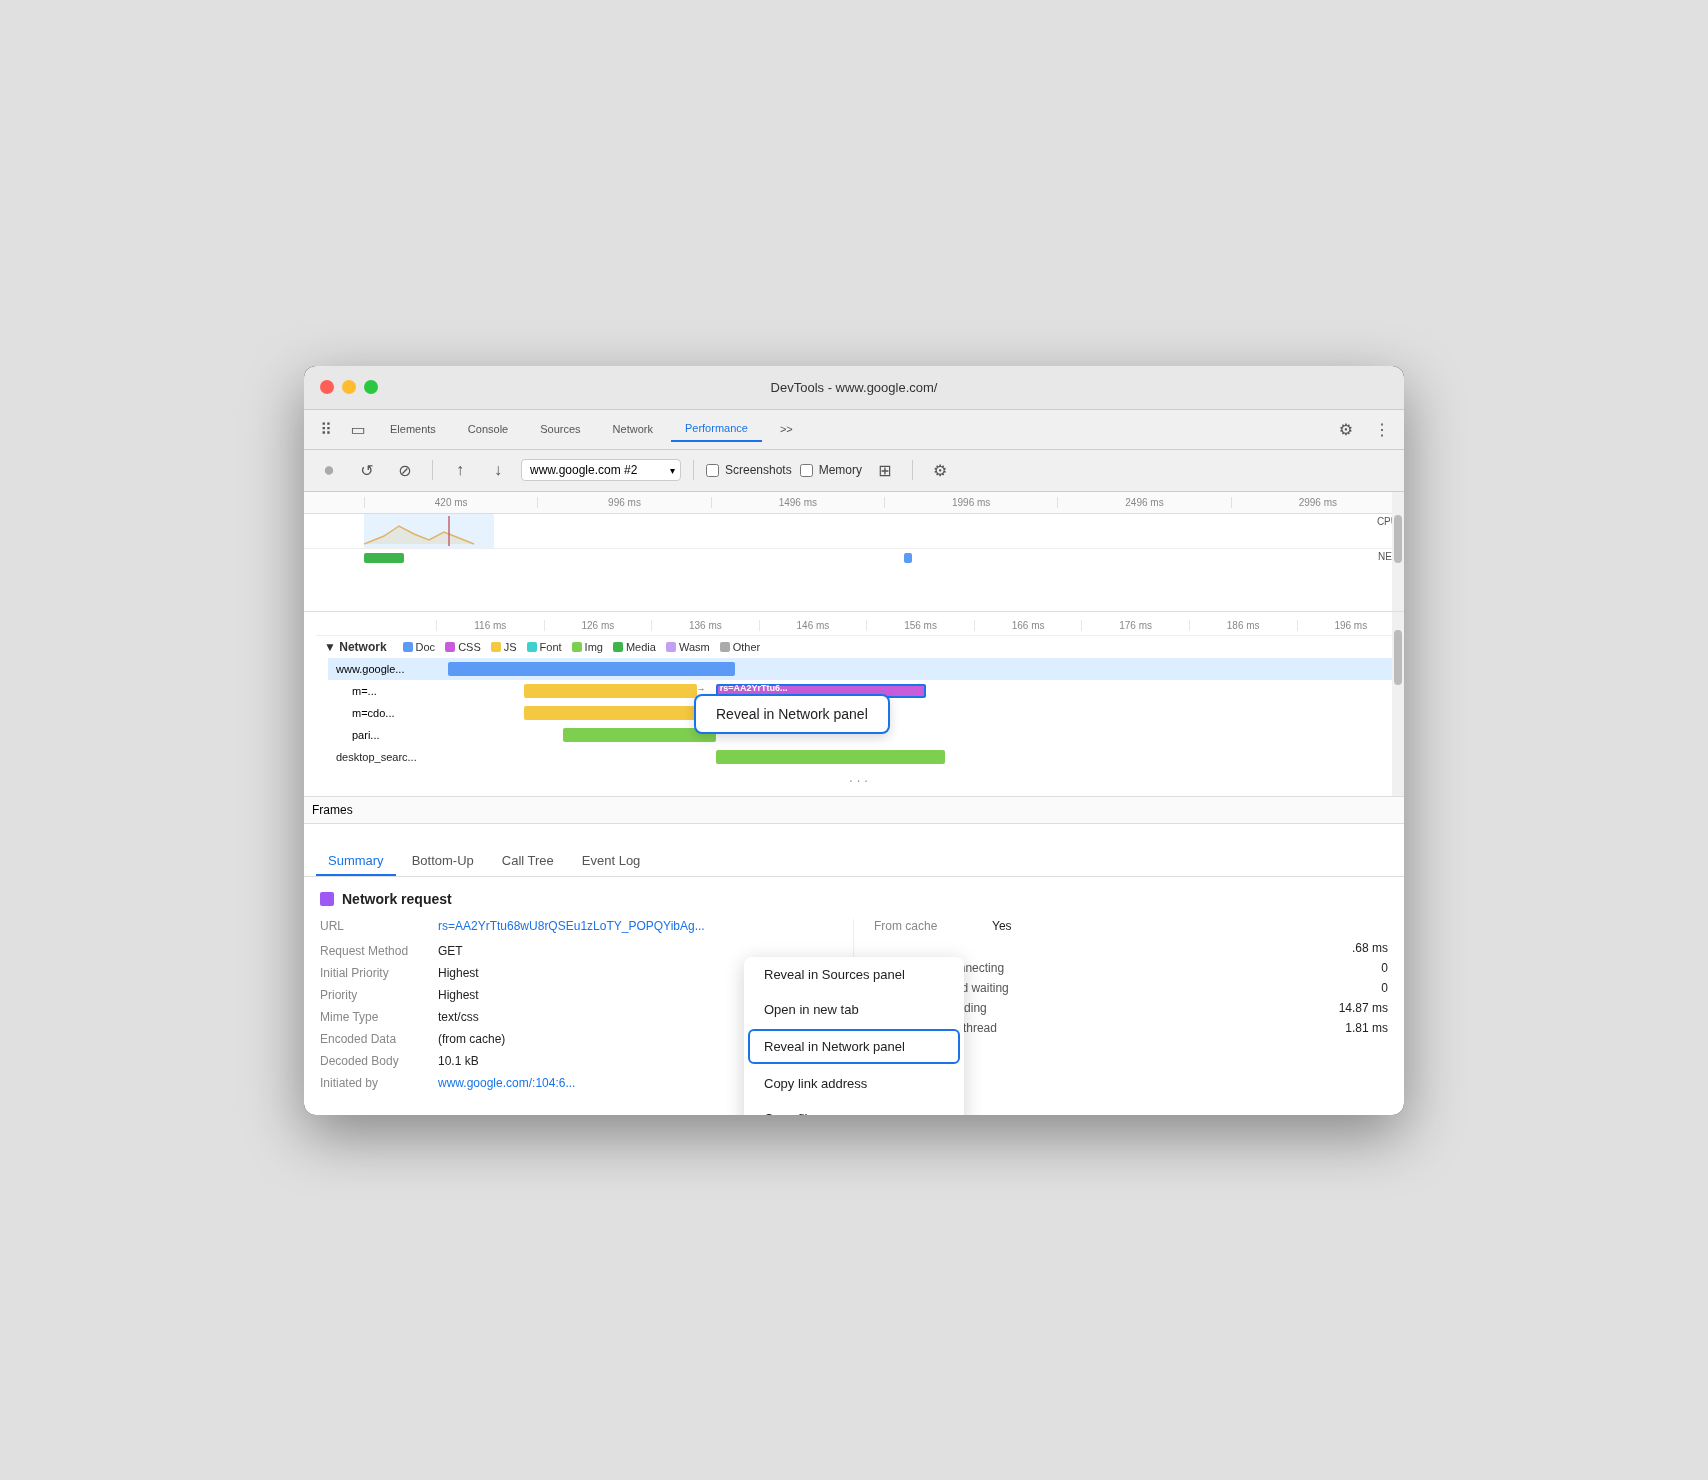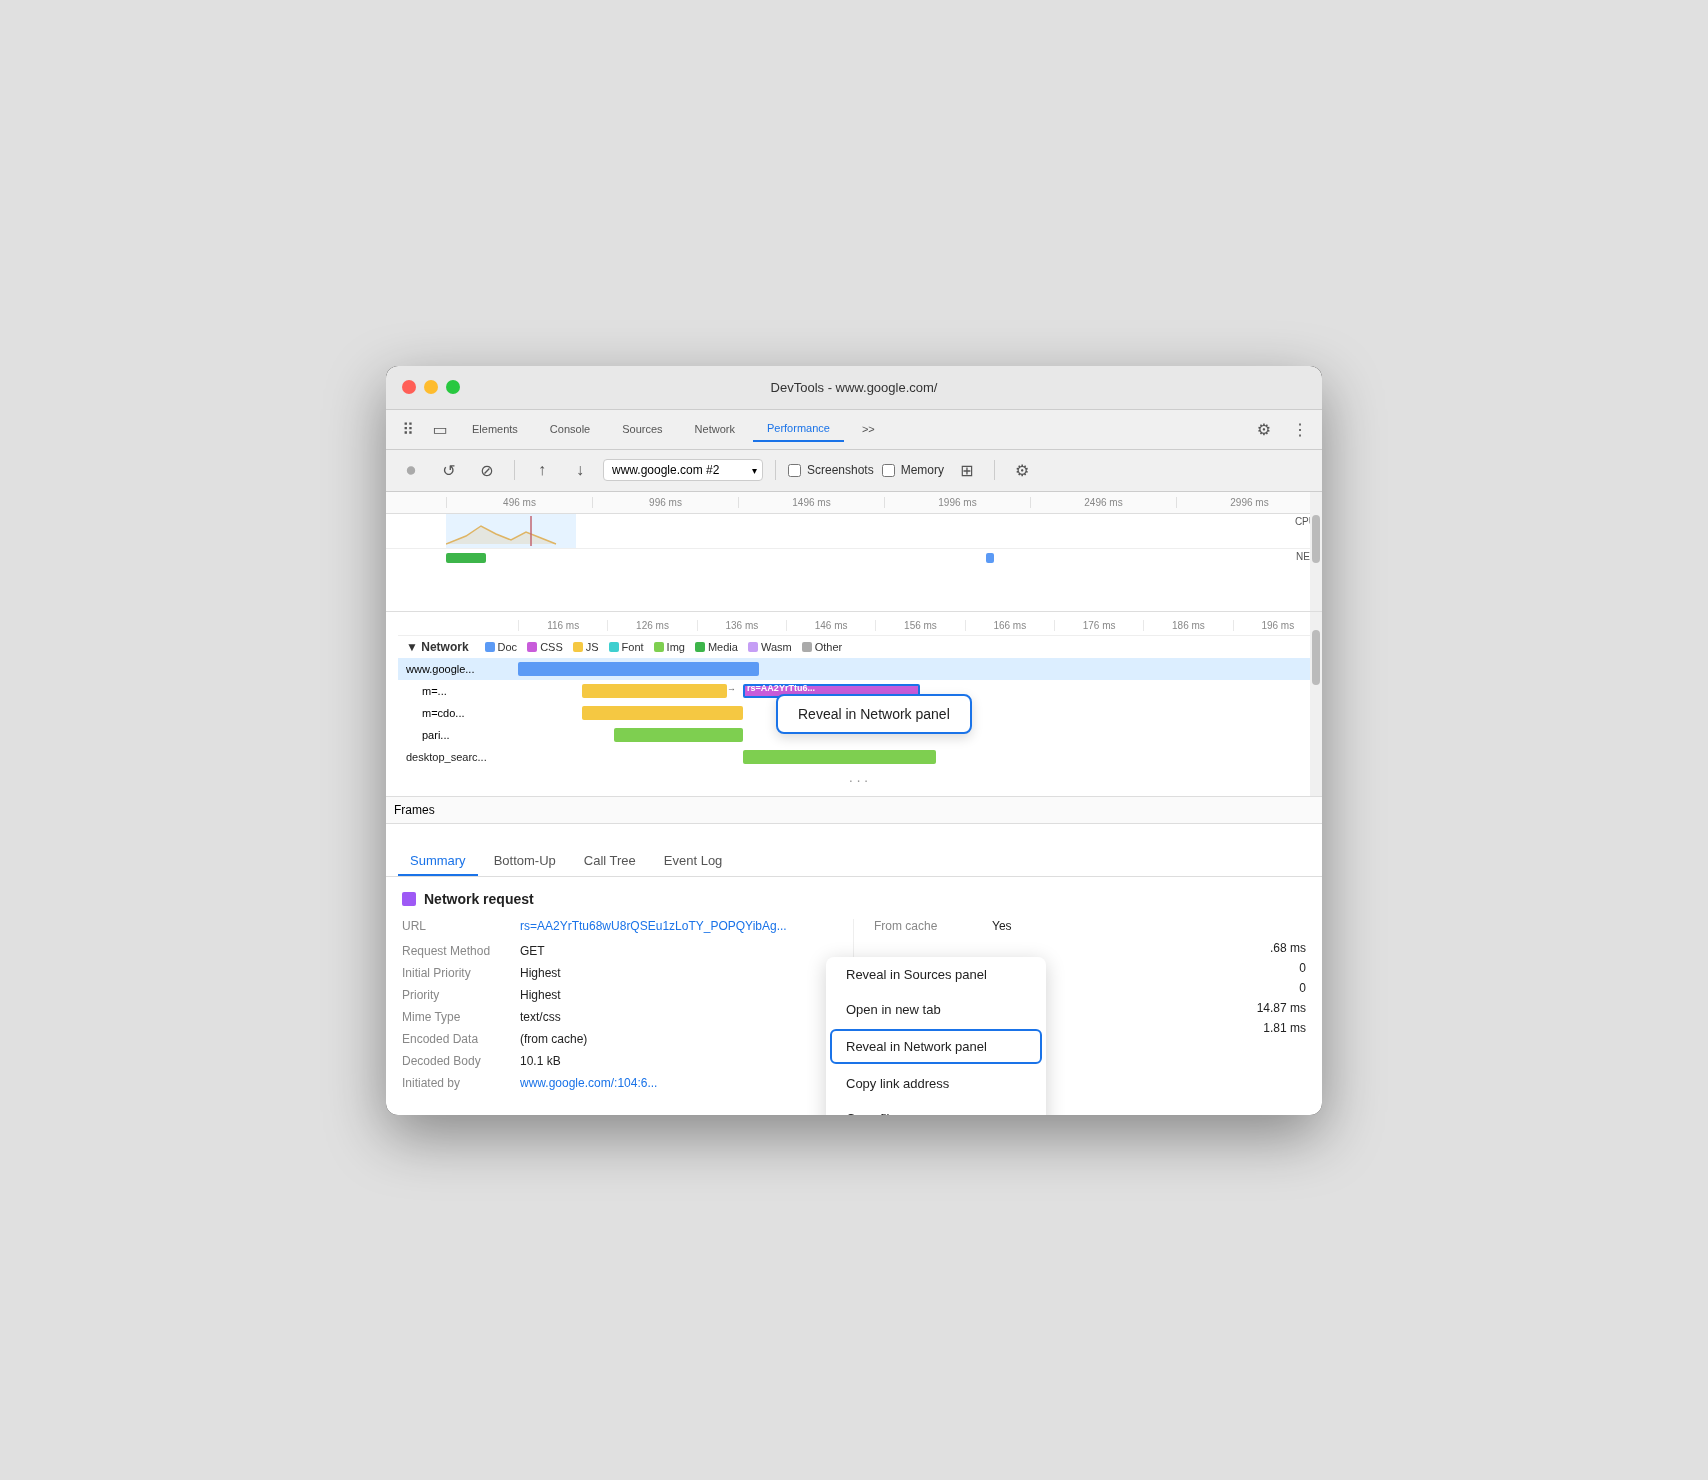--- a/index.html
+++ b/index.html
@@ -5,21 +5,21 @@
     * { box-sizing: border-box; margin: 0; padding: 0; }
     body {
       background: #e0e0e0;
       display: flex;
       justify-content: center;
       align-items: center;
       min-height: 100vh;
       font-family: -apple-system, BlinkMacSystemFont, 'Segoe UI', sans-serif;
     }
     .window {
-      width: 936px;
+      width: 1100px;
       background: #000000;
       border-radius: 12px;
       box-shadow: 0 20px 60px rgba(0,0,0,0.4);
       overflow: hidden;
     }
     .titlebar {
       background: #e8e8e8;
       height: 44px;
       display: flex;
       align-items: center;
@@ -460,21 +460,21 @@
   </div>
 
   <div class="timeline-wrapper">
     <div class="timeline-area">
 
       <div class="timeline-ruler" style="padding-left: 60px;">
         <div class="pause-btns">
           <div class="pause-btn">⏸</div>
           <div class="pause-btn" style="background:#8faff5;">⏸</div>
         </div>
-        <div class="ruler-mark">496 ms</div>
+        <div class="ruler-mark">420 ms</div>
         <div class="ruler-mark">996 ms</div>
         <div class="ruler-mark">1496 ms</div>
         <div class="ruler-mark">1996 ms</div>
         <div class="ruler-mark">2496 ms</div>
         <div class="ruler-mark">2996 ms</div>
       </div>
 
       <div class="timeline-cpu">
         <span class="cpu-label">CPU</span>
 
@@ -542,21 +542,21 @@
         <div class="legend-item">
           <div class="legend-dot" style="background:#c59ef5;"></div>
           <span>Wasm</span>
         </div>
         <div class="legend-item">
           <div class="legend-dot" style="background:#aaa;"></div>
           <span>Other</span>
         </div>
       </div>
 
-      <div class="nt-rows" style="position:relative;">
+      <div class="nt-rows" style="position:relative;margin-left:12px;">
 
         <div class="nt-row" style="background:#dceeff;">
           <div class="nt-row-label">www.google...</div>
           <div class="nt-row-bar-area">
             <div class="nt-bar" style="left:0%;width:30%;background:#5b9af5;"></div>
           </div>
         </div>
 
         <div class="nt-row">
           <div class="nt-row-label" style="padding-left:24px;">m=...</div>

